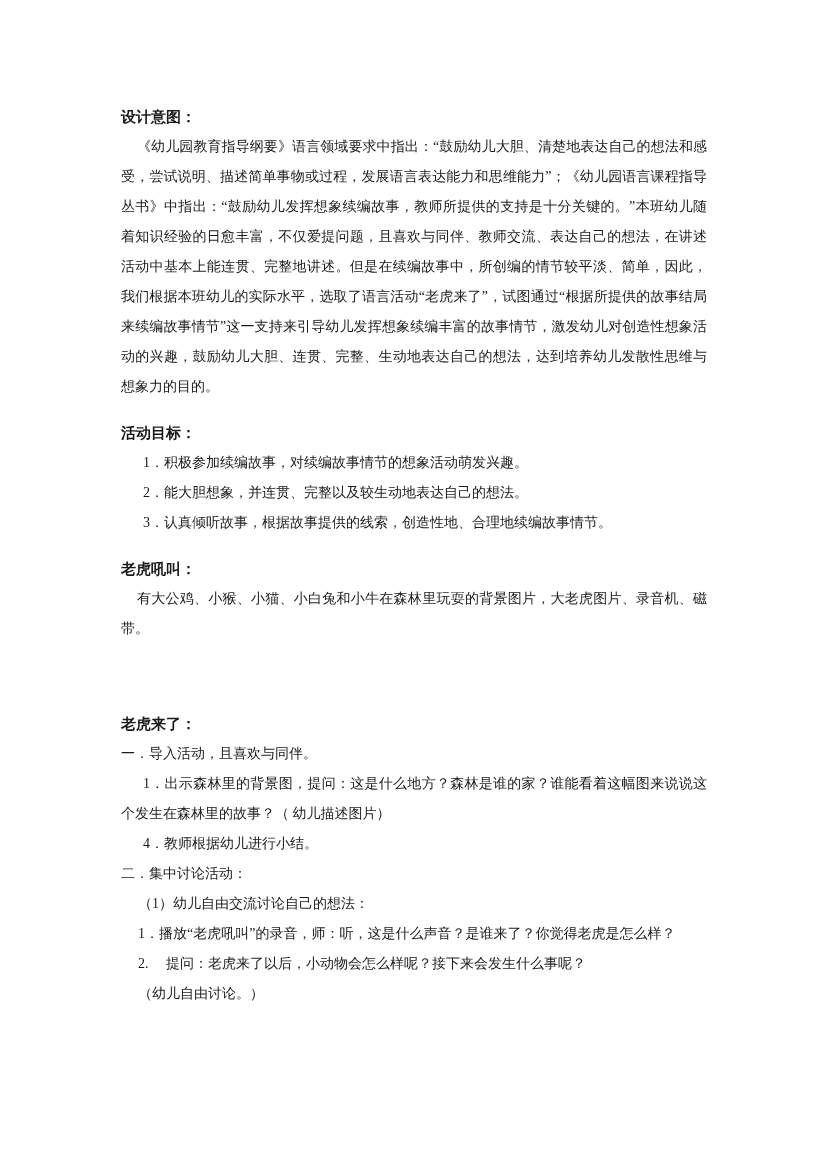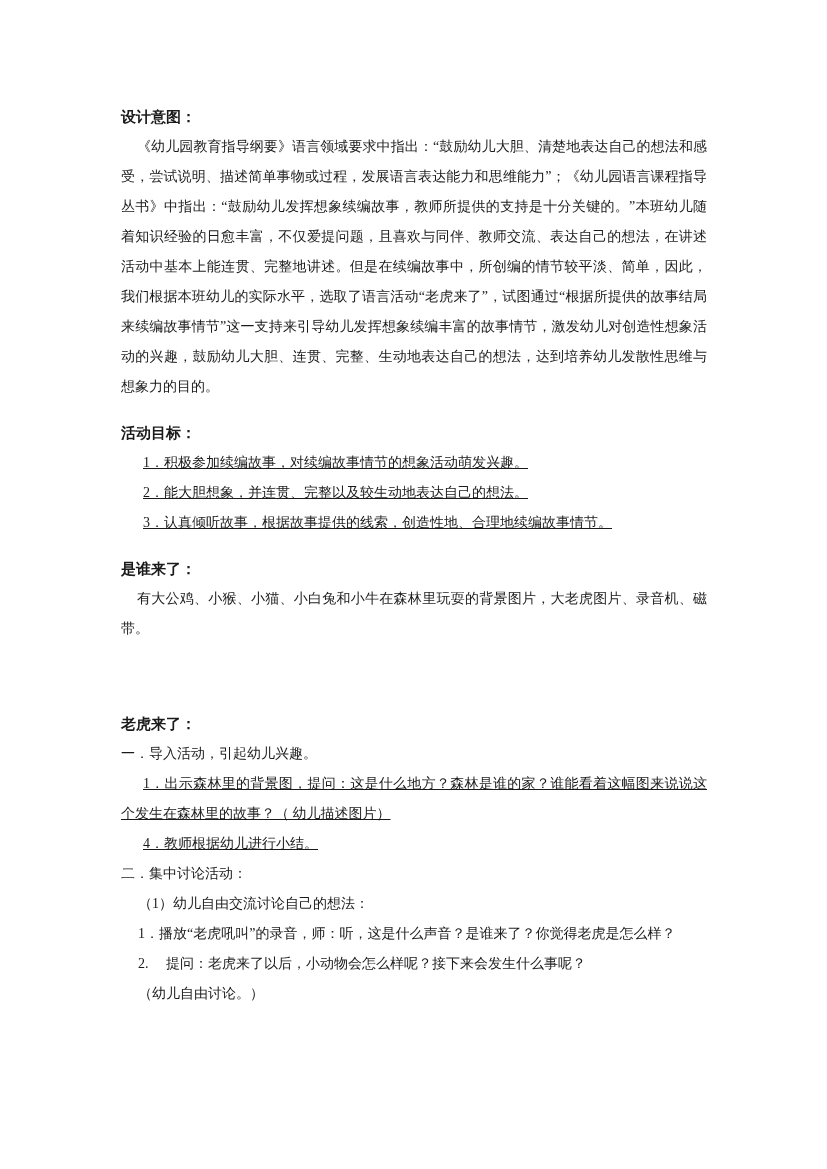--- a/index.html
+++ b/index.html
@@ -24,44 +24,44 @@
       line-height: 30px;
       text-align: justify;
     }
     p { margin: 0; }
     .h {
       font-weight: bold;
       font-size: 15px;
       text-align: left;
     }
     .ind-body { text-indent: 16px; }   
-    .ind-item { text-indent: 22px; text-decoration: underline; }   
+    .ind-item { text-indent: 22px; }   
     .ind-sub  { text-indent: 17px; }   
     .mt-section { margin-top: 16px; }  
     .mt-big { margin-top: 65px; }      
   </style>
 </head>
 <body>
 
 <div class="page">
   <div class="content">
 
     <p class="h">设计意图：</p>
     <p class="ind-body">《幼儿园教育指导纲要》语言领域要求中指出：“鼓励幼儿大胆、清楚地表达自己的想法和感受，尝试说明、描述简单事物或过程，发展语言表达能力和思维能力”；《幼儿园语言课程指导丛书》中指出：“鼓励幼儿发挥想象续编故事，教师所提供的支持是十分关键的。”本班幼儿随着知识经验的日愈丰富，不仅爱提问题，且喜欢与同伴、教师交流、表达自己的想法，在讲述活动中基本上能连贯、完整地讲述。但是在续编故事中，所创编的情节较平淡、简单，因此，我们根据本班幼儿的实际水平，选取了语言活动“老虎来了”，试图通过“根据所提供的故事结局来续编故事情节”这一支持来引导幼儿发挥想象续编丰富的故事情节，激发幼儿对创造性想象活动的兴趣，鼓励幼儿大胆、连贯、完整、生动地表达自己的想法，达到培养幼儿发散性思维与想象力的目的。</p>
 
     <p class="h mt-section">活动目标：</p>
     <p class="ind-item">1．积极参加续编故事，对续编故事情节的想象活动萌发兴趣。</p>
     <p class="ind-item">2．能大胆想象，并连贯、完整以及较生动地表达自己的想法。</p>
     <p class="ind-item">3．认真倾听故事，根据故事提供的线索，创造性地、合理地续编故事情节。</p>
 
-    <p class="h mt-section">是谁来了：</p>
+    <p class="h mt-section">老虎吼叫：</p>
     <p class="ind-body">有大公鸡、小猴、小猫、小白兔和小牛在森林里玩耍的背景图片，大老虎图片、录音机、磁带。</p>
 
     <p class="h mt-big">老虎来了：</p>
-    <p>一．导入活动，引起幼儿兴趣。</p>
+    <p>一．导入活动，且喜欢与同伴。</p>
     <p class="ind-item">1．出示森林里的背景图，提问：这是什么地方？森林是谁的家？谁能看着这幅图来说说这个发生在森林里的故事？（ 幼儿描述图片）</p>
     <p class="ind-item">4．教师根据幼儿进行小结。</p>
     <p>二．集中讨论活动：</p>
     <p class="ind-sub">（1）幼儿自由交流讨论自己的想法：</p>
     <p class="ind-sub">1．播放“老虎吼叫”的录音，师：听，这是什么声音？是谁来了？你觉得老虎是怎么样？</p>
     <p class="ind-sub">2.　 提问：老虎来了以后，小动物会怎么样呢？接下来会发生什么事呢？</p>
     <p class="ind-sub">（幼儿自由讨论。）</p>
 
   </div>
 </div>

